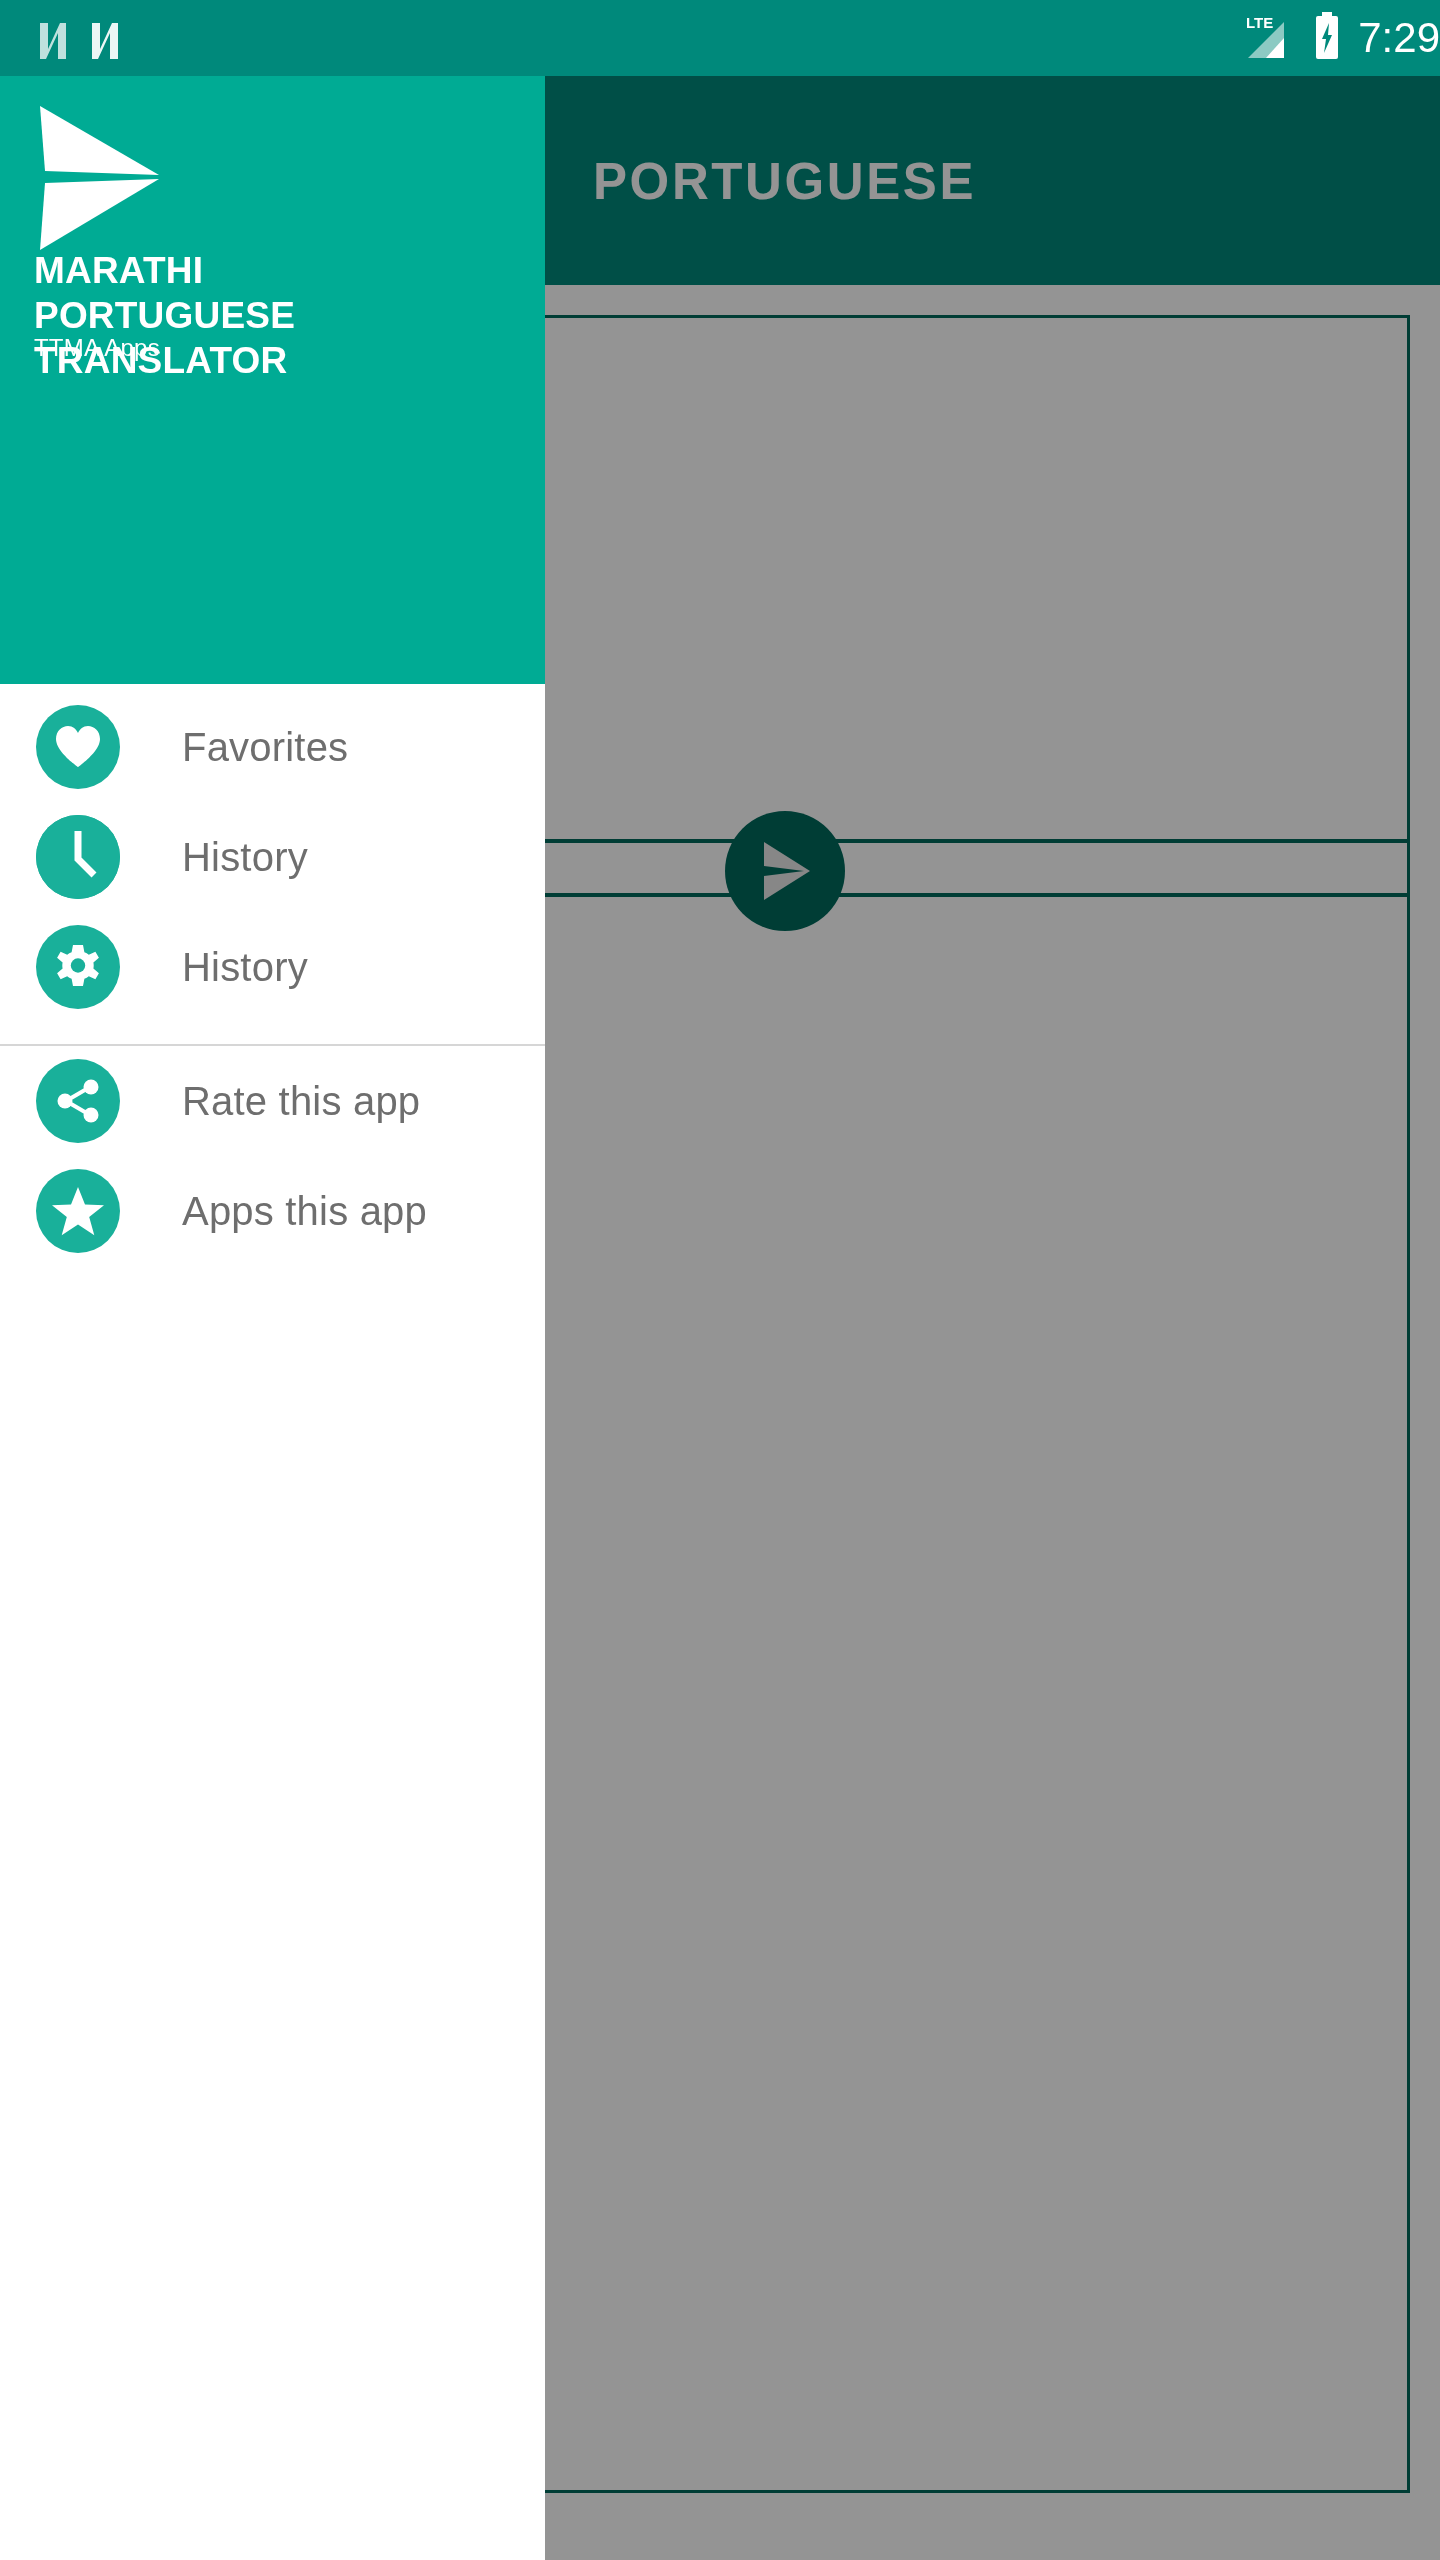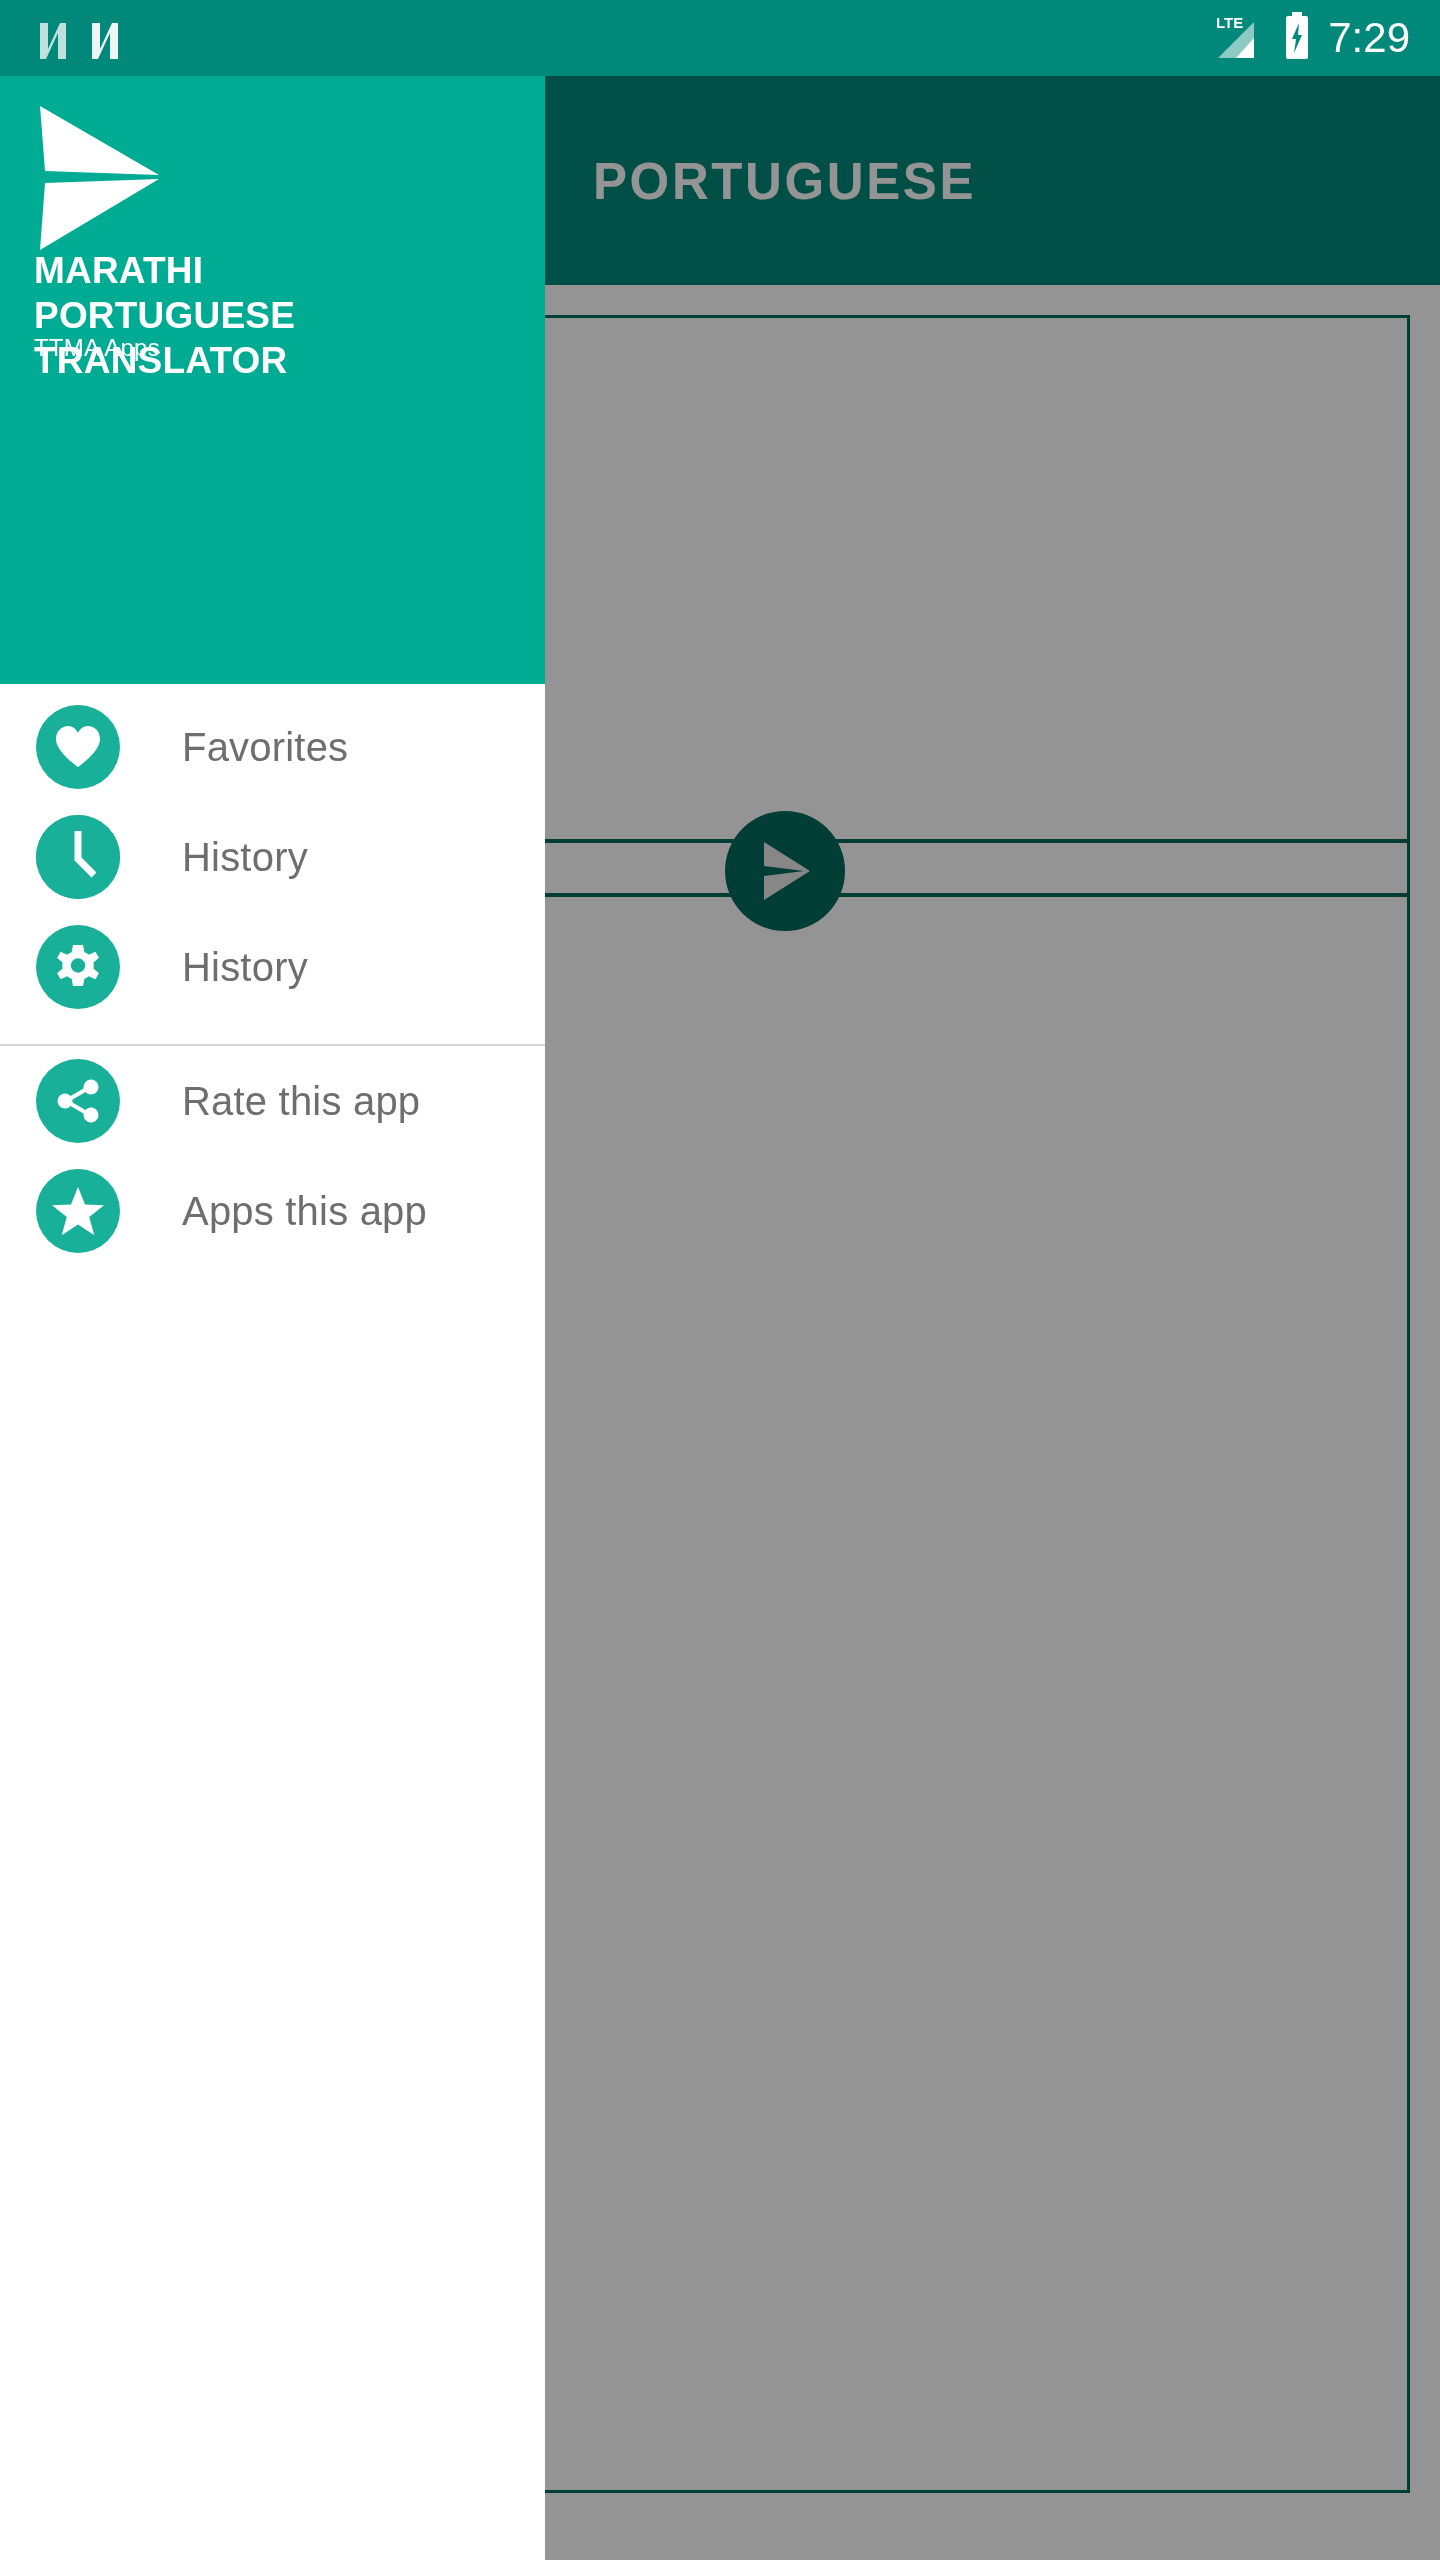--- a/index.html
+++ b/index.html
@@ -39,21 +39,20 @@
     margin-left: 34px;
   }
   .n-icon {
     width: 38px; height: 38px;
     position: relative;
   }
   .n-icon svg { display: block; }
 
   #status-bar .right-cluster {
     margin-left: auto;
-    margin-right: 30px;
     display: flex;
     align-items: center;
     gap: 16px;
   }
   .status-clock {
     color: #ffffff;
     font-size: 42px;
     font-weight: 400;
     letter-spacing: 0px;
     line-height: 1;

